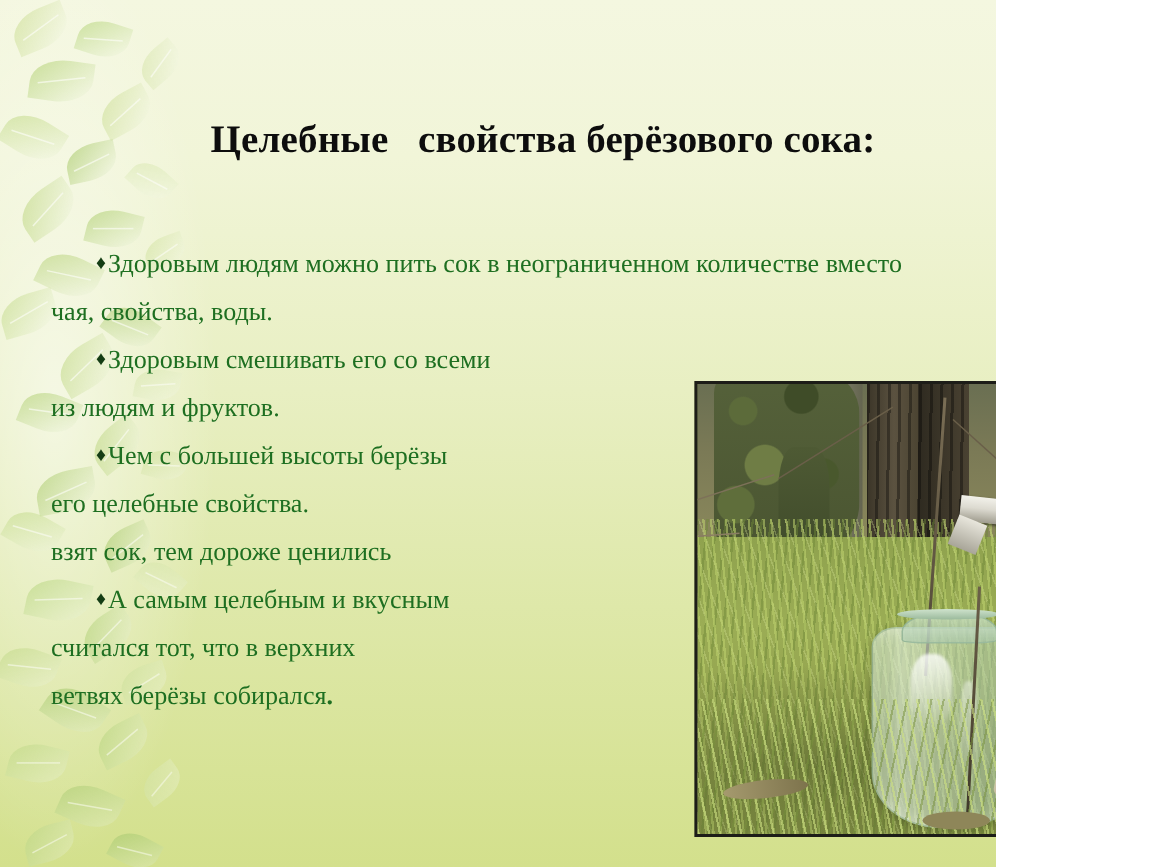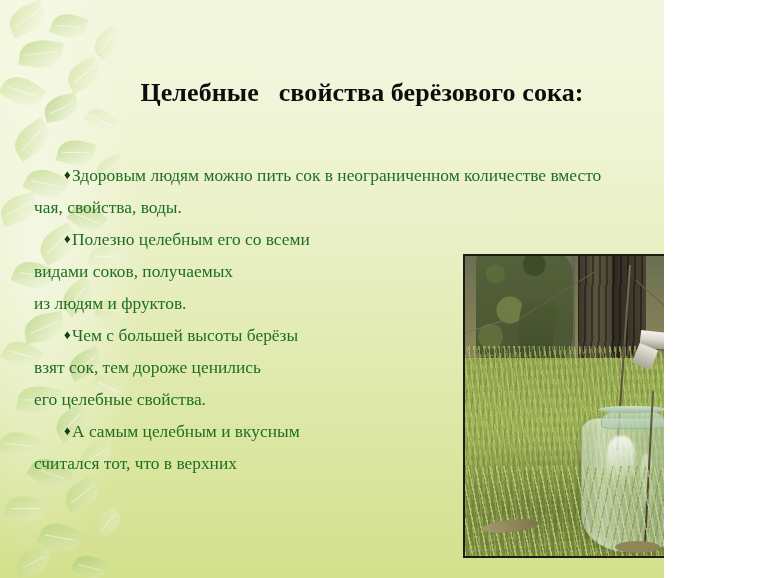--- a/index.html
+++ b/index.html
@@ -231,28 +231,28 @@
       <div class="leaf" style="left: 40px; top: 524px; width: 40px; height: 27px; background: linear-gradient(135deg, rgb(176, 206, 116), rgba(255, 255, 255, 0.35)); transform: rotate(24deg);"></div>
       <div class="leaf" style="left: 16px; top: 550px; width: 34px; height: 24px; background: linear-gradient(135deg, rgb(189, 214, 131), rgba(255, 255, 255, 0.35)); transform: rotate(-14deg);"></div>
       <div class="leaf" style="left: 74px; top: 556px; width: 32px; height: 22px; background: linear-gradient(135deg, rgb(168, 201, 108), rgba(255, 255, 255, 0.35)); transform: rotate(28deg);"></div>
     </div>
 
   <div id="title">Целебные   свойства берёзового сока:</div>
 
   <div id="body-text">
       <div class="para bullet-line"><span class="bullet">♦</span><span class="btxt">Здоровым людям можно пить сок в неограниченном количестве вместо</span></div>
       <div class="para cont"><span>чая, свойства, воды.</span></div>
-      <div class="para bullet-line"><span class="bullet">♦</span><span class="btxt">Полезно целебным его со всеми</span></div>
-      <div class="para cont"><span>видами соков, получаемых</span></div>
+      <div class="para bullet-line"><span class="bullet">♦</span><span class="btxt">Здоровым смешивать его со всеми</span></div>
       <div class="para cont"><span>из людям и фруктов.</span></div>
       <div class="para bullet-line"><span class="bullet">♦</span><span class="btxt">Чем с большей высоты берёзы</span></div>
+      <div class="para cont"><span> его целебные свойства.</span></div>
       <div class="para cont"><span>взят сок, тем дороже ценились</span></div>
-      <div class="para cont"><span> его целебные свойства.</span></div>
       <div class="para bullet-line"><span class="bullet">♦</span><span class="btxt">А самым целебным и вкусным</span></div>
       <div class="para cont"><span>считался тот, что в верхних</span></div>
+      <div class="para cont"><span>ветвях берёзы собирался</span><span class="strongdot">.</span></div>
     </div>
 
   <div id="photo">
     <div class="layer sky-band"></div>
     <div class="layer trunk-grey"></div>
     <div class="layer trunk-dark"></div>
     <div class="layer trunk-dark2"></div>
     <div class="layer bark-tex"></div>
     <div class="layer camo"></div>
     <div class="layer camo-leg"></div>

